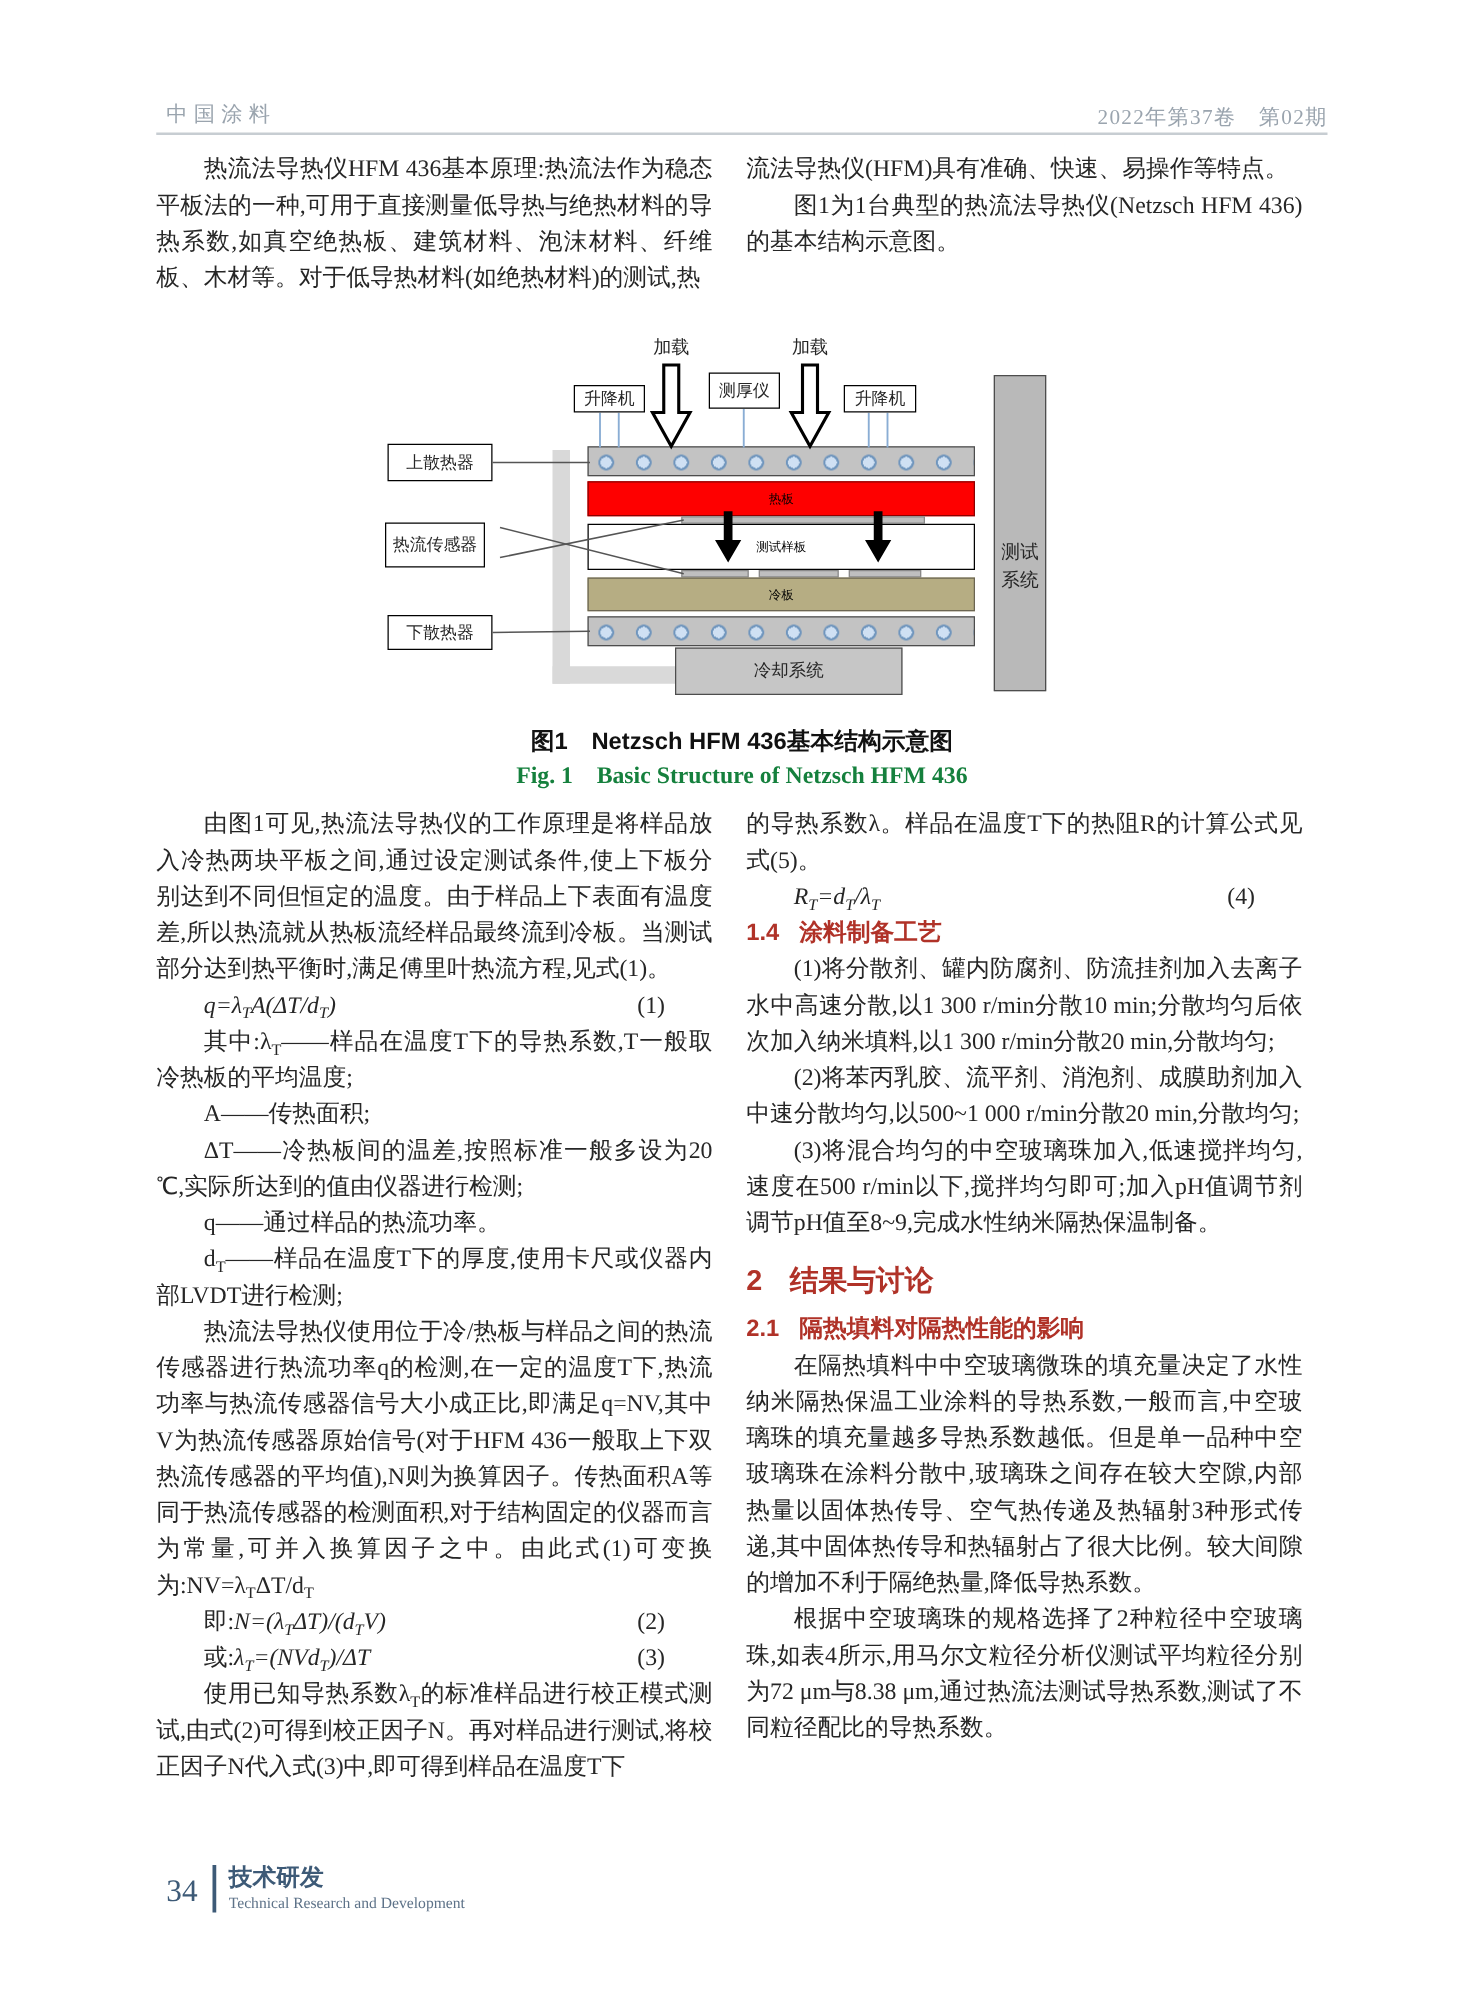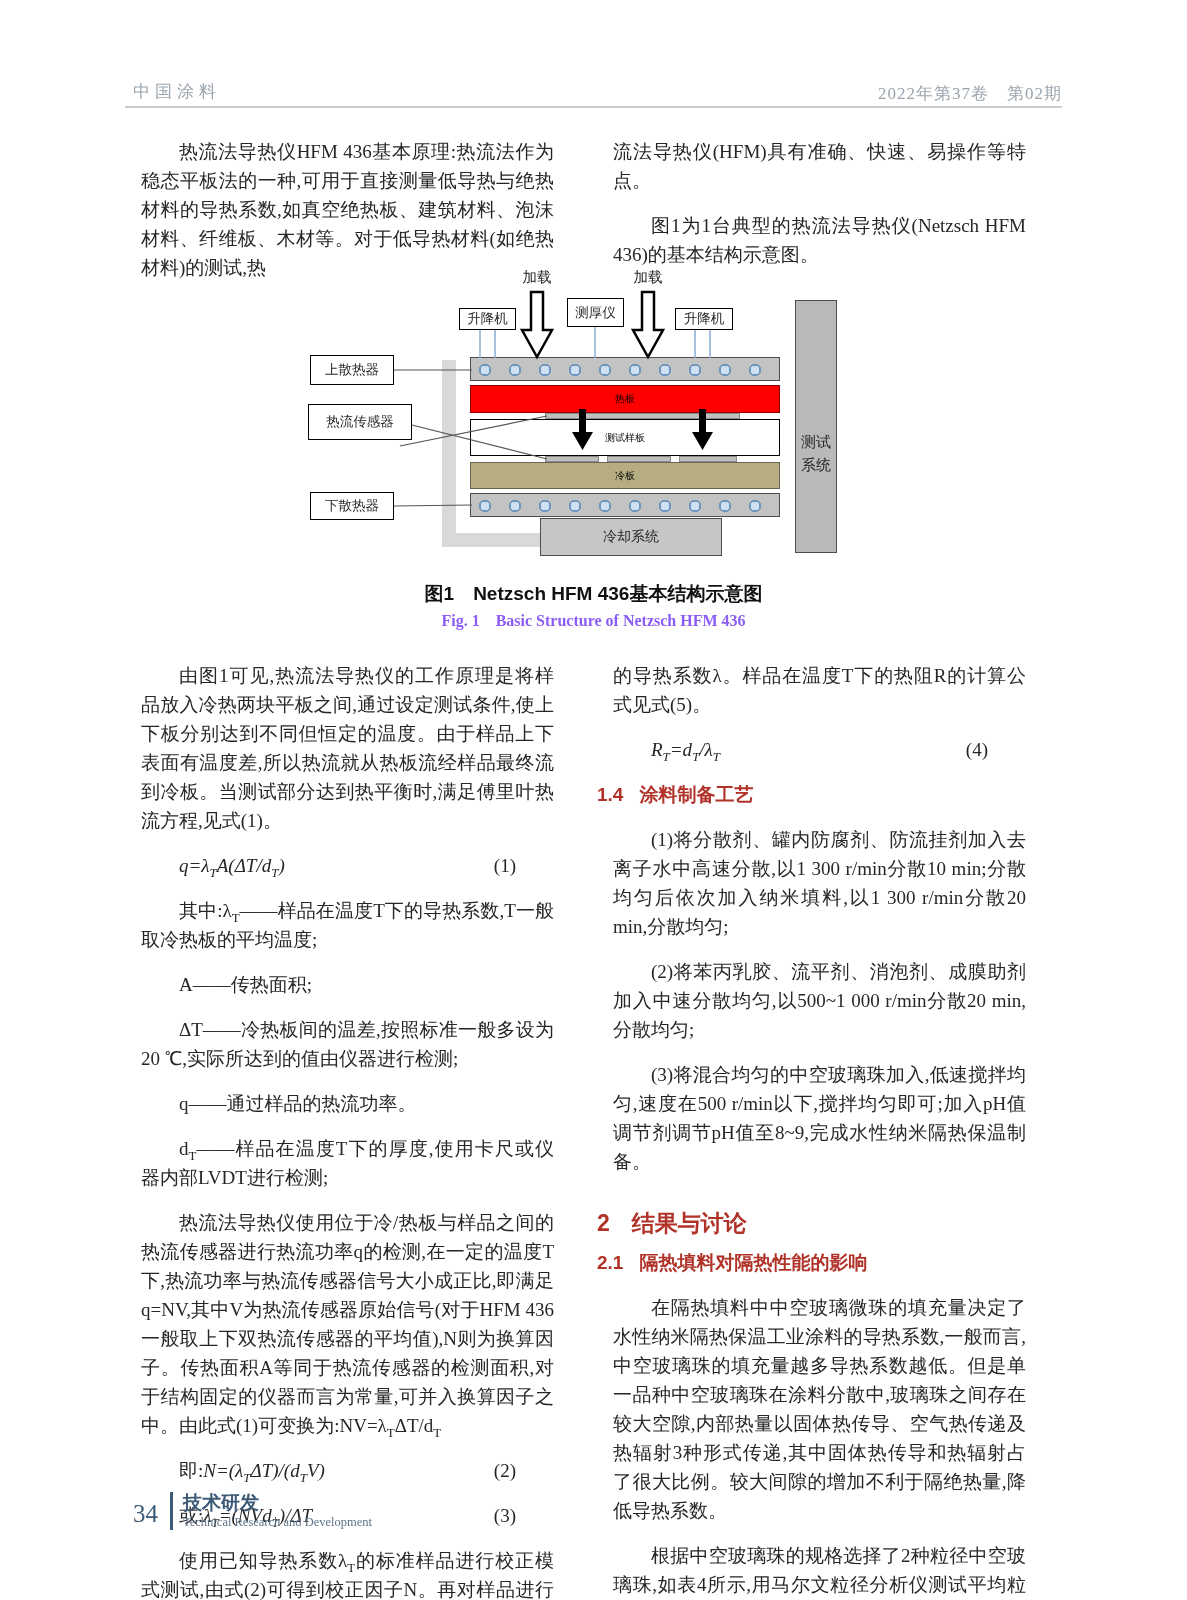--- a/index.html
+++ b/index.html
@@ -6,21 +6,21 @@
   .page{position:relative;width:1187px;height:1600px;background:#ffffff;overflow:hidden;
         font-family:"Liberation Serif",serif;color:#262626;}
 
   
   .pg-header .journal{position:absolute;left:133px;top:80px;font-size:17px;letter-spacing:5px;color:#9aa4ae;}
   .pg-header .issue{position:absolute;right:125px;top:82px;font-size:17px;color:#9aa4ae;letter-spacing:1px;}
   .pg-header .rule{position:absolute;left:125px;top:106px;width:937px;height:2px;background:#c7cdd2;}
 
   
   .col{position:absolute;width:445px;font-size:19px;line-height:29px;text-align:justify;}
-  .col p{margin:16px;text-indent:2em;}
+  .col p{margin:0;text-indent:2em;}
   .col p.noindent{text-indent:0;}
   .col-tl{left:125px;top:121px;}
   .col-tr{left:597px;top:121px;}
   .col-bl{left:125px;top:645px;}
   .col-br{left:597px;top:645px;}
 
   .eq{display:flex;justify-content:space-between;padding-left:2em;padding-right:38px;}
   .eq .f{font-style:italic;}
   .eq .eqlabel{font-style:normal;}
   .eq .eqnum{font-style:normal;}
@@ -49,21 +49,21 @@
   .strip{background:#bfbfbf;border:1px solid #8a8a8a;}
   .coolbox{background:#c6c6c6;border:1px solid #4d4d4d;display:flex;align-items:center;justify-content:center;font-size:14px;}
   .testsys{background:#b9b9b9;border:1px solid #4d4d4d;display:flex;flex-direction:column;
            align-items:center;justify-content:flex-start;padding-top:130px;font-size:15px;line-height:23px;}
   .lbox{background:#ffffff;border:1.2px solid #000;display:flex;align-items:center;justify-content:center;
         font-size:13.5px;z-index:6;}
   .loadtxt{font-size:14.5px;text-align:center;width:50px;}
   .dsvg{position:absolute;left:0;top:0;z-index:5;pointer-events:none;}
   .figcap{margin-top:18px;text-align:center;}
   .cap-zh{font-family:"Liberation Sans",sans-serif;font-weight:bold;font-size:19px;line-height:27px;color:#111;}
-  .cap-en{font-family:"Liberation Serif",serif;font-weight:bold;font-size:16px;line-height:27px;color:#8b5cf6;}
+  .cap-en{font-family:"Liberation Serif",serif;font-weight:bold;font-size:19px;line-height:27px;color:#15803d;}
 
   
   .pg-footer{position:absolute;left:133px;top:1492px;display:flex;align-items:stretch;color:#3d5a77;}
   .pg-footer .pno{font-size:25px;align-self:flex-end;padding-bottom:2px;}
   .pg-footer .fbar{width:3px;background:#3d5a77;margin:0 10px 0 12px;}
   .pg-footer .fzh{font-family:"Liberation Sans",sans-serif;font-weight:bold;font-size:19px;line-height:22px;}
   .pg-footer .fen{font-size:12.5px;color:#5d7288;line-height:16px;}
 </style>
 </head>
 <body>
@@ -111,21 +111,21 @@
         <span>冷却系统</span>
       </div>
       <div class="abs testsys" style="left:500px;top:38px;width:42px;height:253px;">
         <span>测试</span>
         <span>系统</span>
       </div>
 
       <div class="abs lbox" style="left:15px;top:93px;width:84px;height:30px;">
         <span>上散热器</span>
       </div>
-      <div class="abs lbox" style="left:13px;top:142px;width:104px;height:36px;justify-content:center;">
+      <div class="abs lbox" style="left:13px;top:156px;width:80px;height:36px;justify-content:center;">
         <span>热流传感器</span>
       </div>
       <div class="abs lbox" style="left:15px;top:230px;width:84px;height:28px;">
         <span>下散热器</span>
       </div>
       <div class="abs lbox" style="left:164px;top:46px;width:57px;height:22px;">
         <span>升降机</span>
       </div>
       <div class="abs lbox" style="left:272px;top:36px;width:57px;height:29px;">
         <span>测厚仪</span>

